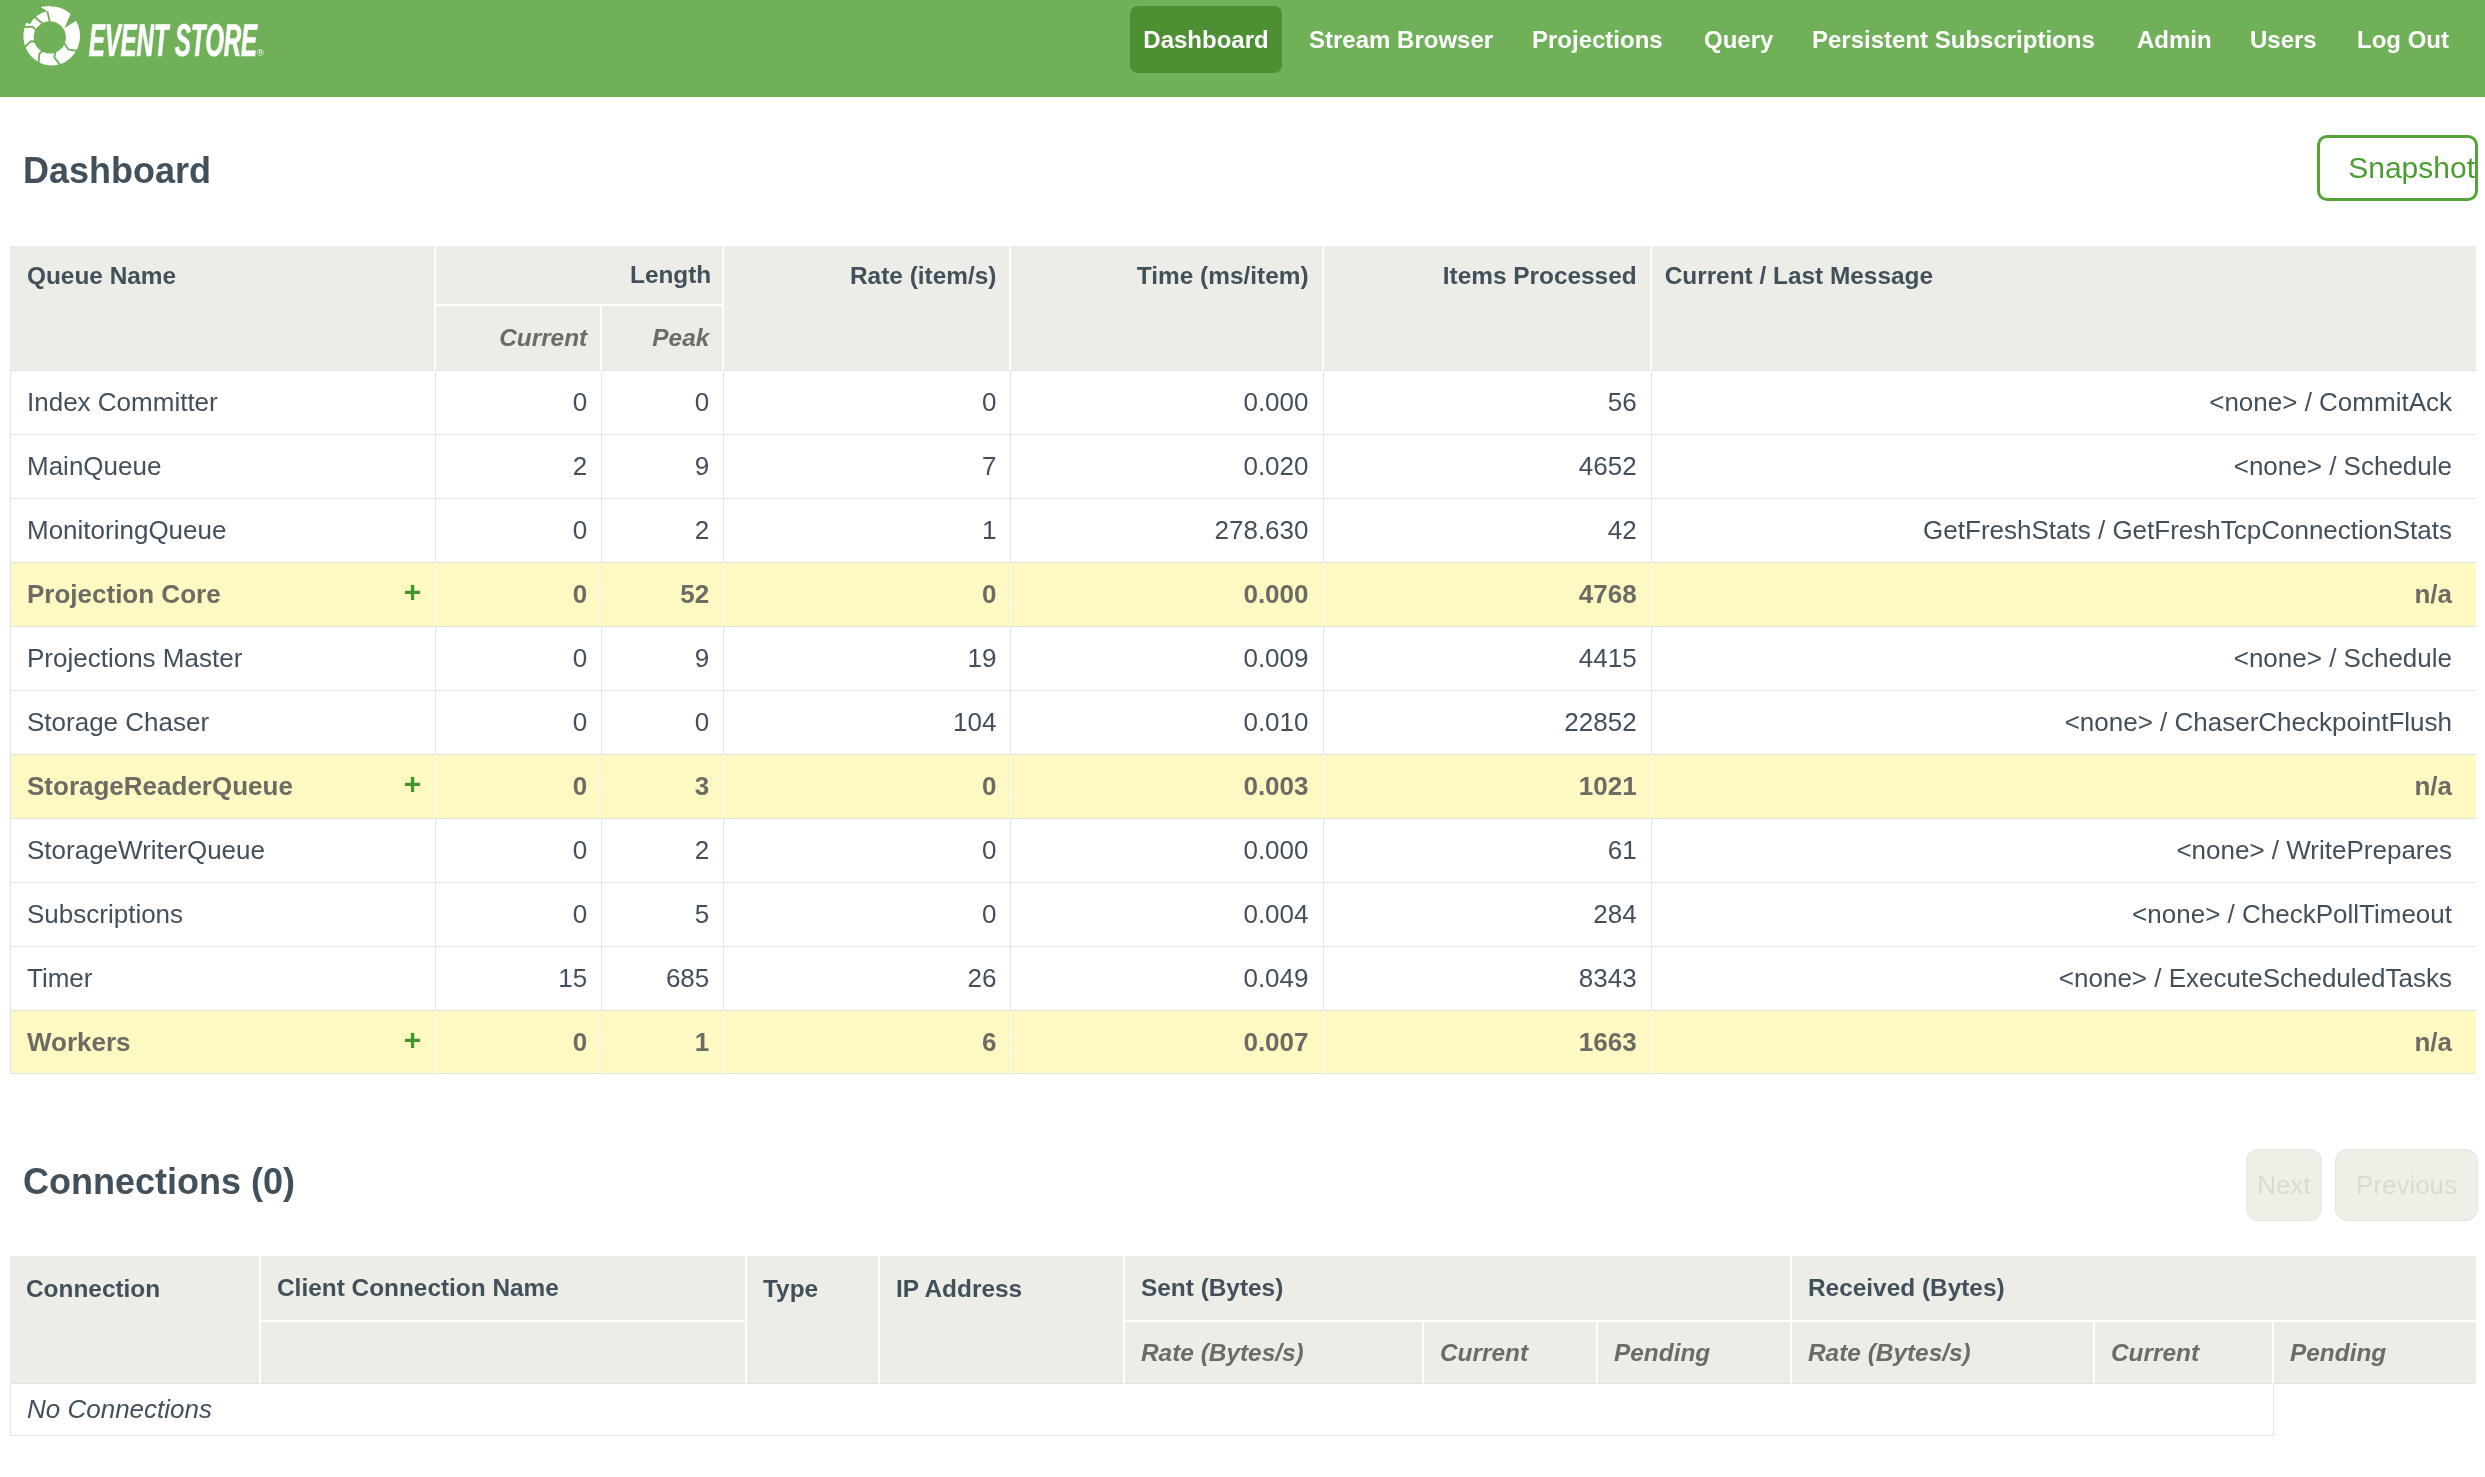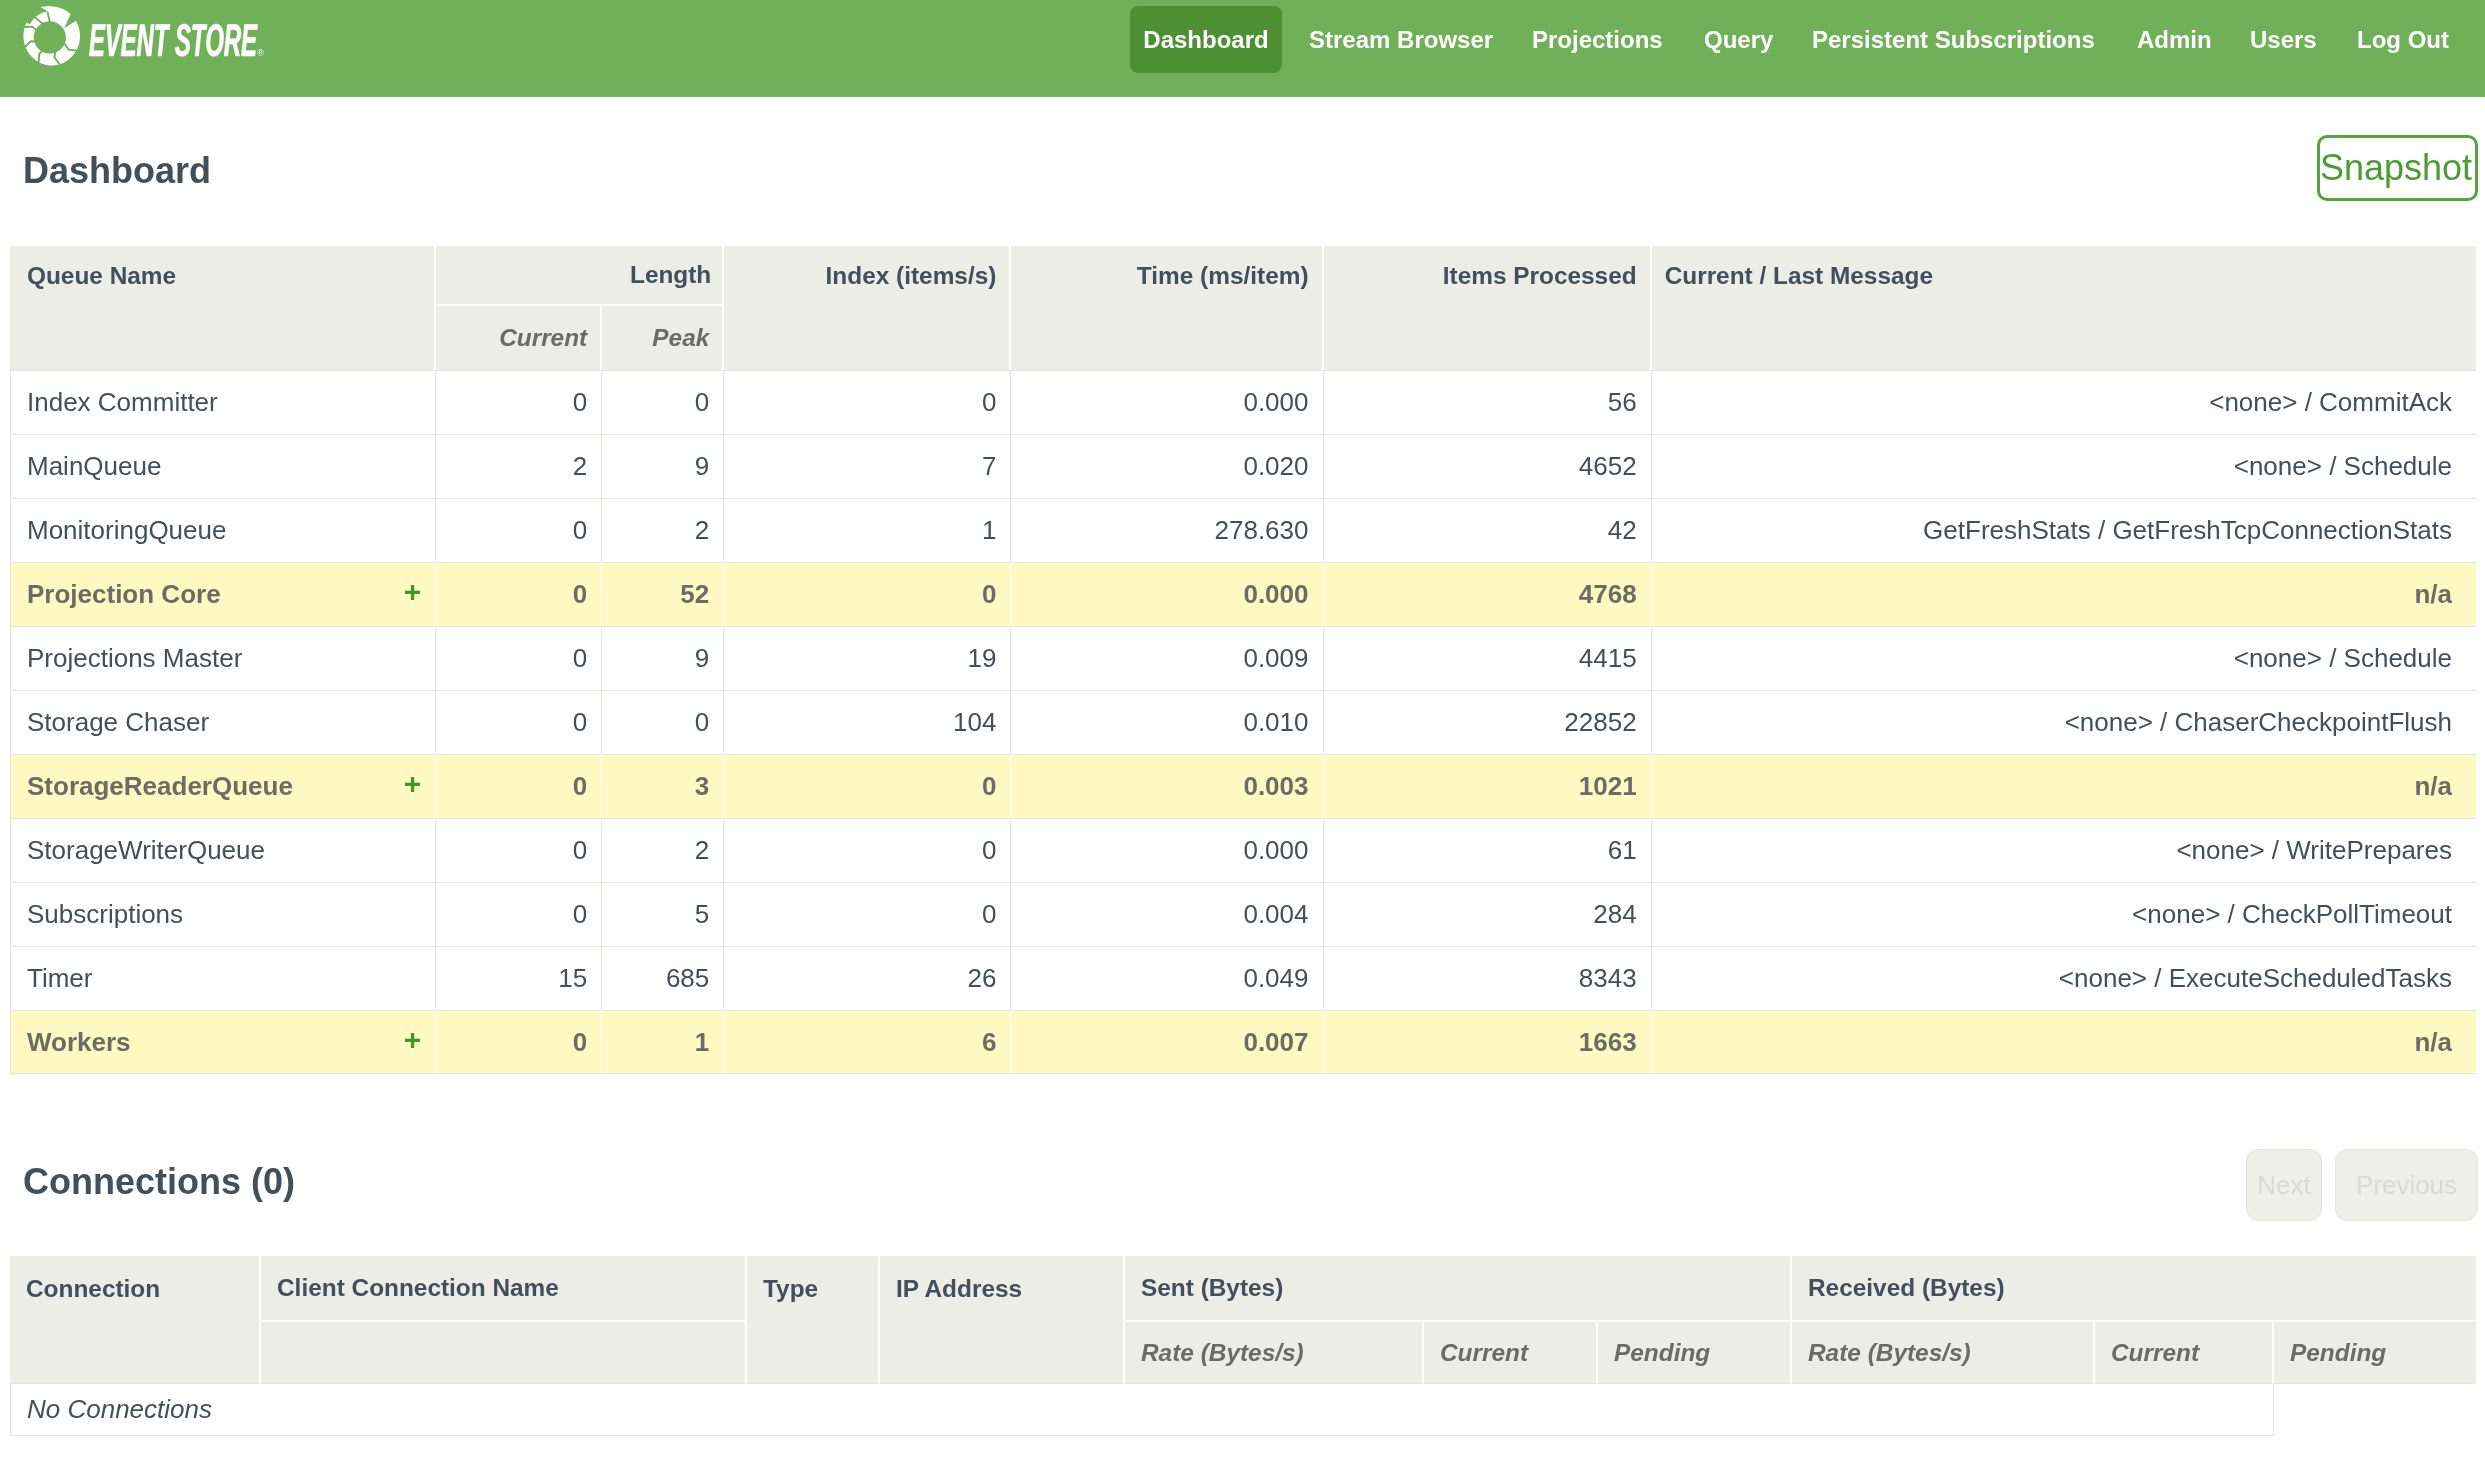--- a/index.html
+++ b/index.html
@@ -2,21 +2,21 @@
 <html><head>
 <meta charset="utf-8">
 <style>
 * { margin:0; padding:0; box-sizing:border-box; }
 html,body { width:2486px; height:1478px; background:#fff; font-family:"Liberation Sans", sans-serif; position:relative; overflow:hidden; }
 .nav { position:absolute; left:0; top:0; width:2486px; height:97px; background:#70B059; }
 .logo-svg { position:absolute; opacity:0.999; }
 .nav a { position:absolute; top:6px; height:67px; line-height:67px; color:#fff; font-size:24px; font-weight:bold; text-decoration:none; white-space:nowrap; }
 .nav a.active { background:#4D9033; border-radius:8px; width:152px; text-align:center; }
 h1 { position:absolute; left:23px; font-size:36px; font-weight:bold; color:#42505C; line-height:35px; white-space:nowrap; }
-.btn-snapshot { position:absolute; left:2317px; top:135px; width:161px; height:66px; border:3px solid #56A23B; border-radius:10px; background:#fff; color:#4B9C33; font-size:36px; line-height:60px; text-align:left; }
+.btn-snapshot { position:absolute; left:2317px; top:135px; width:161px; height:66px; border:3px solid #56A23B; border-radius:10px; background:#fff; color:#4B9C33; font-size:30px; line-height:60px; text-align:right; }
 .btn-dis { position:absolute; top:1149px; height:72px; background:#EEF0E8; border:1px solid #E5E7DD; border-radius:12px; color:#D8DCCF; font-size:26px; line-height:70px; text-align:center; }
 table { position:absolute; left:10px; border-spacing:0; table-layout:fixed; }
 th { background:#ECEDE6; color:#42505C; font-size:24.4px; font-weight:bold; border-right:2px solid #fff; }
 th.last { border-right:none; }
 th.sub { color:#6C6C66; font-style:italic; }
 td { font-size:26px; color:#42505C; border-top:1px solid #E3E4DD; border-right:1px solid #E3E4DD; background:#fff; }
 td.last { border-right:none; }
 .tl { text-align:left; padding-left:16px; padding-right:14px; }
 .tr { text-align:right; padding-right:14px; }
 th.tr { padding-right:13px; }
@@ -82,21 +82,21 @@
       <col style="width:122px">
       <col style="width:287px">
       <col style="width:312px">
       <col style="width:328px">
       <col style="width:824px">
     </colgroup>
   <tbody>
       <tr class="h1">
     <th class="tl" rowspan="2" style="vertical-align:middle;">Queue Name</th>
     <th class="len" colspan="2">Length</th>
-    <th class="tr" rowspan="2">Index (items/s)</th>
+    <th class="tr" rowspan="2">Rate (item/s)</th>
     <th class="tr" rowspan="2">Time (ms/item)</th>
     <th class="tr" rowspan="2">Items Processed</th>
     <th class="msg last" rowspan="2" style="vertical-align:middle;">Current / Last Message</th>
   </tr>
   <tr class="h2">
     <th class="sub tr">Current</th>
     <th class="sub tr">Peak</th>
   </tr>
   <tr>
         <td class="tl">Index Committer</td>

